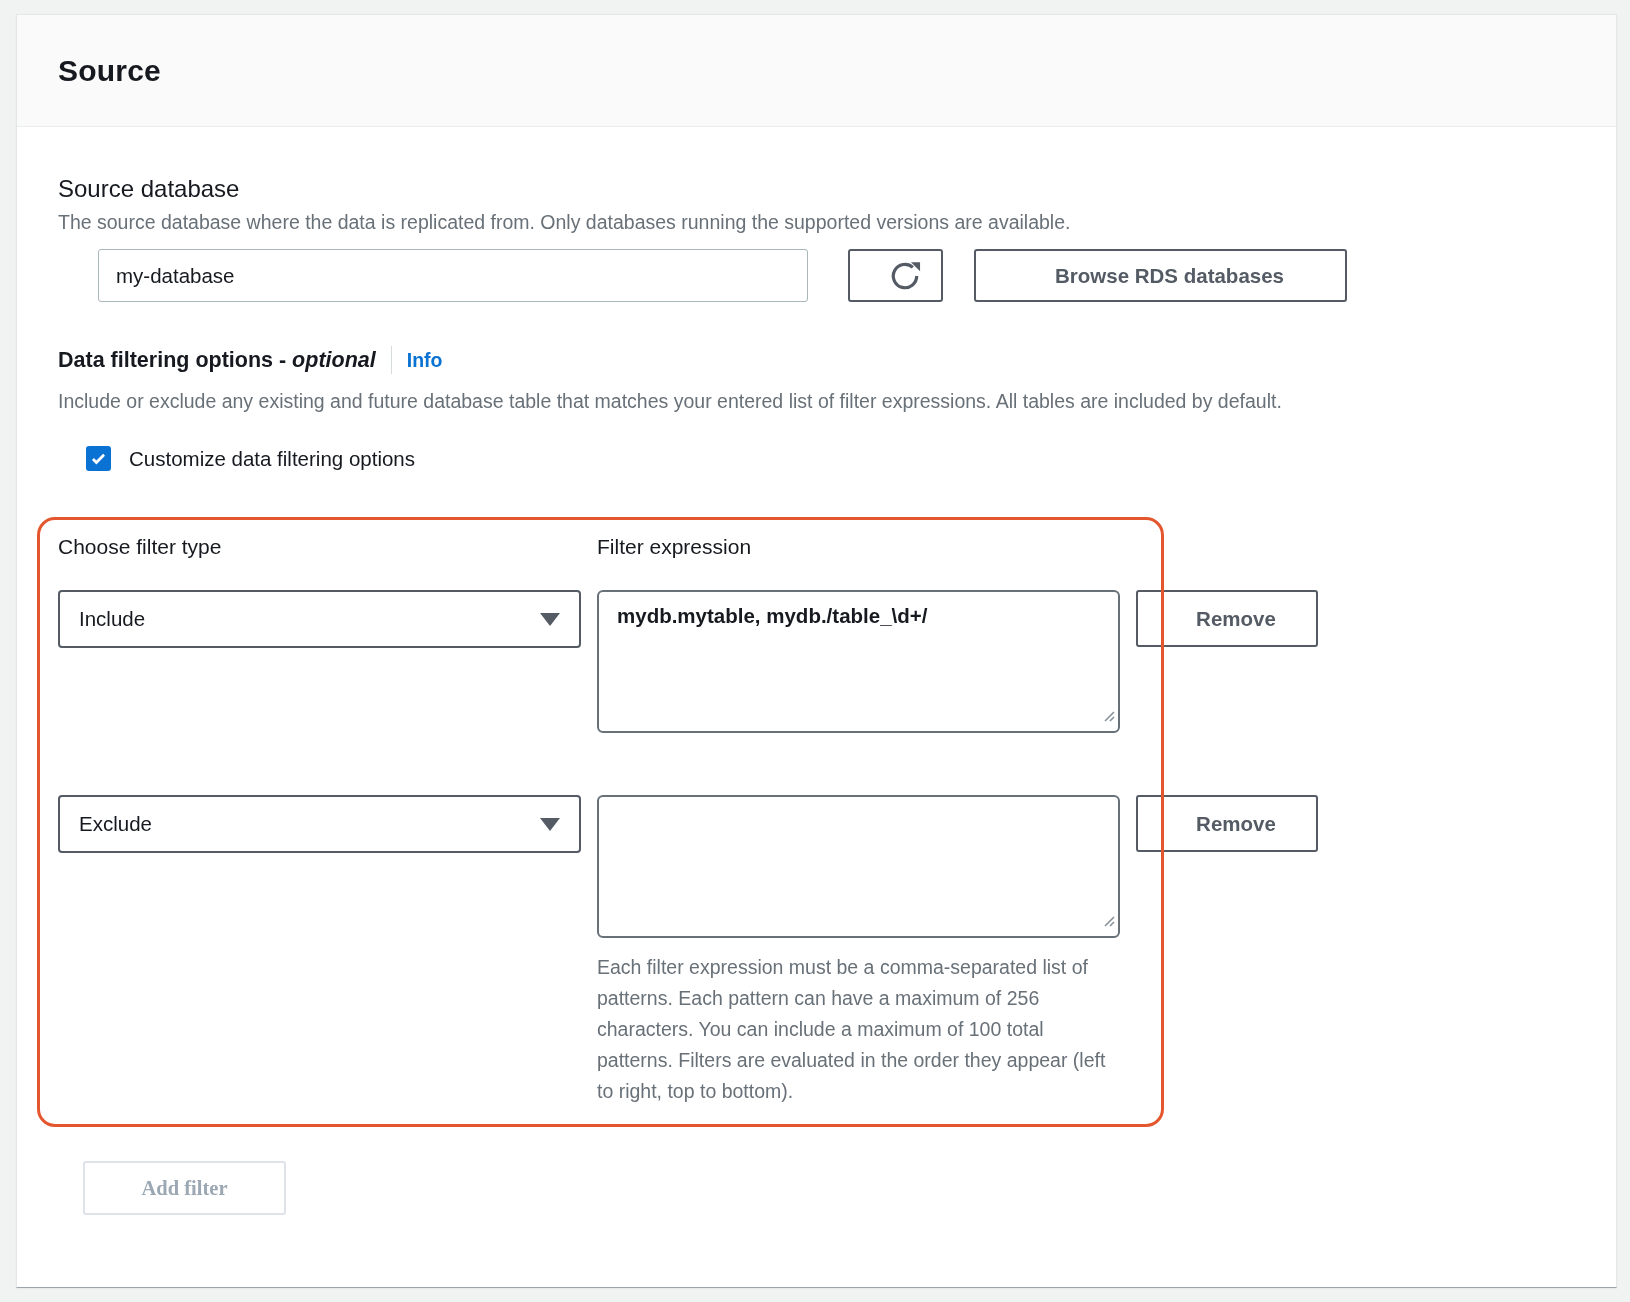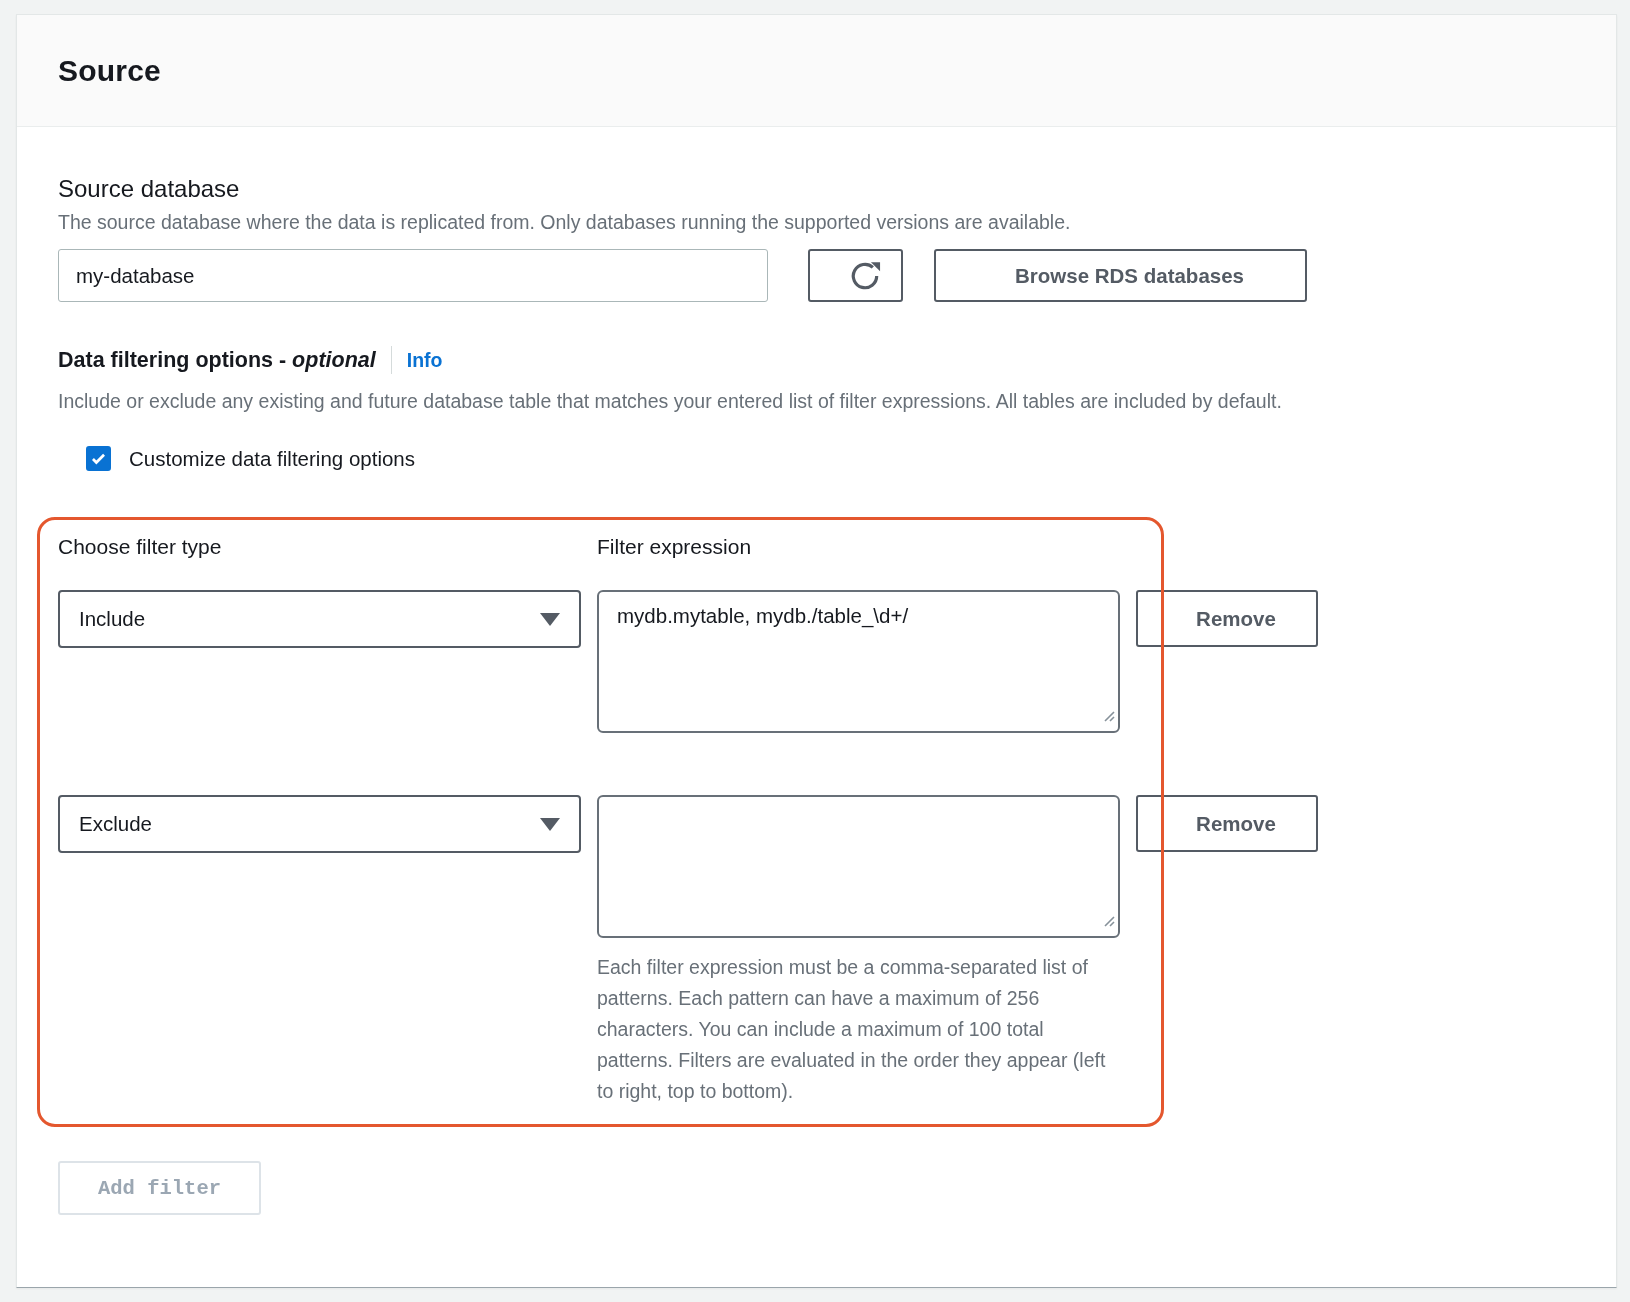--- a/index.html
+++ b/index.html
@@ -36,21 +36,21 @@
   }
   .card-title {
     font-size: 30px; font-weight: 700; color: var(--text-dark);
     letter-spacing: 0.2px;
   }
   .card-body { padding: 36px 41px 0 41px; }
 
   .fld-label { font-size: 24px; font-weight: 500; color: var(--text-dark); margin: 12px 0 8px; }
   .fld-desc  { font-size: 19.5px; color: var(--text-muted); margin: 0 0 15px; }
 
-  .db-row { display: flex; align-items: flex-end; }
+  .db-row { display: flex; align-items: flex-end; margin-left: 40px; }
   .text-input {
     width: 710px; height: 53px;
     border: 1px solid #aab7b8; border-radius: 3px;
     font-family: "Liberation Sans", sans-serif;
     font-size: 20.5px; color: var(--text-dark);
     padding: 0 17px; outline: none; background: #fff;
   }
   .btn {
     background: #fff;
     border: 2px solid var(--btn-gray);
@@ -120,40 +120,40 @@
     border-top: 13px solid var(--btn-gray);
   }
 
   .textarea-wrap { position: relative; width: 523px; }
   .expr-textarea {
     width: 523px; height: 143px;
     border: 2px solid #687078; border-radius: 6px;
     font-family: "Liberation Sans", sans-serif;
     font-size: 20.5px; color: var(--text-dark);
     padding: 12px 18px; resize: none; outline: none;
-    background: #fff; display: block;
+    background: #fff; display: block; font-weight: bold;
   }
   .resize-handle { position: absolute; right: 5px; bottom: 7px; pointer-events: none; }
 
   .btn-remove { width: 182px; height: 57px; }
 
   .expr-help {
     font-size: 19.5px; line-height: 31px; color: var(--text-muted);
     margin-top: 14px; width: 523px;
   }
 
   .btn-add {
     margin-top: 34px;
     width: 203px; height: 54px;
     background: #fff;
     border: 2px solid #dde3e8; border-radius: 3px;
     color: #9ba7b3; font-weight: 700; font-size: 20.5px;
-    font-family: Liberation Mono, monospace;
+    font-family: Liberation Serif, serif;
     cursor: not-allowed;
-    display: inline-flex; align-items: center; justify-content: center;
+    display: inline-flex; align-items: center; justify-content: center; margin-left: 25px;
   }
 </style>
 </head>
 <body>
 
 <div class="card">
 
   <div class="card-header">
     <div class="card-title">Source</div>
   </div>

